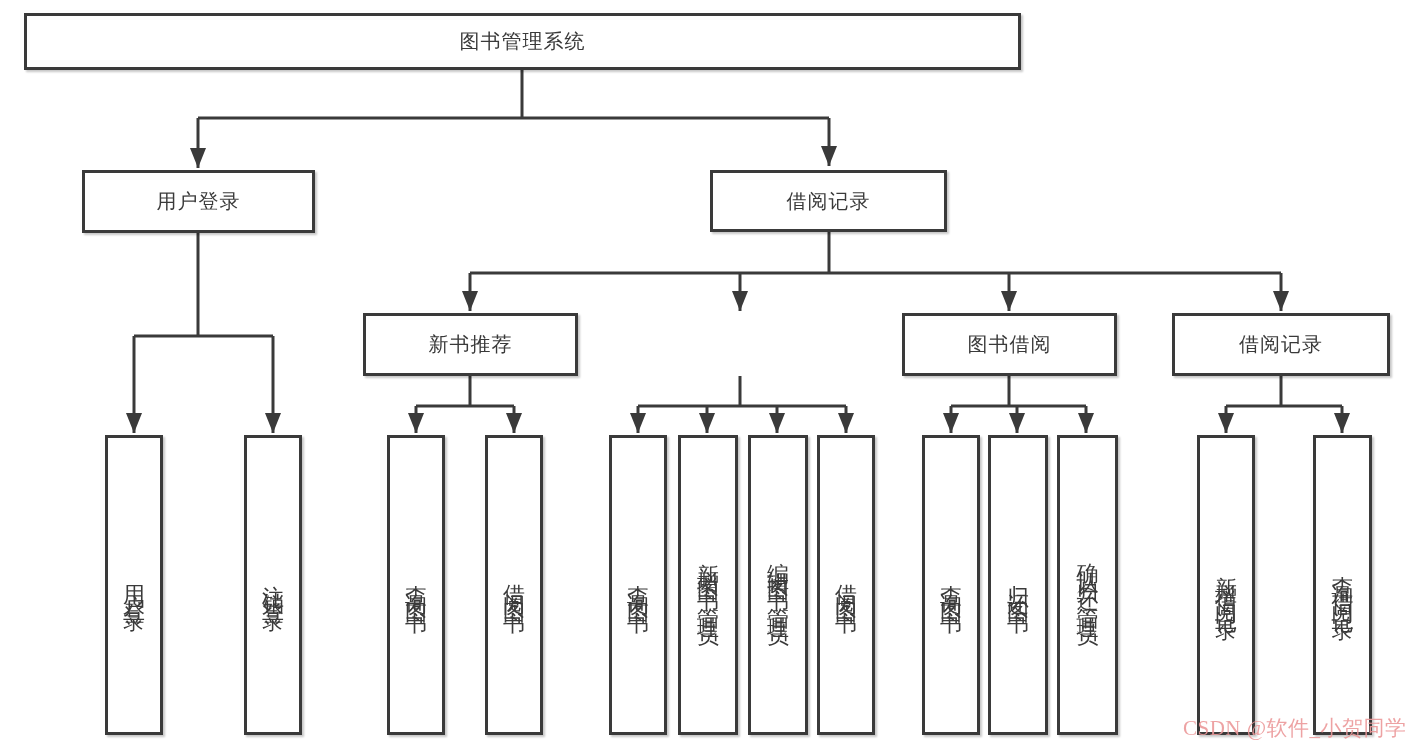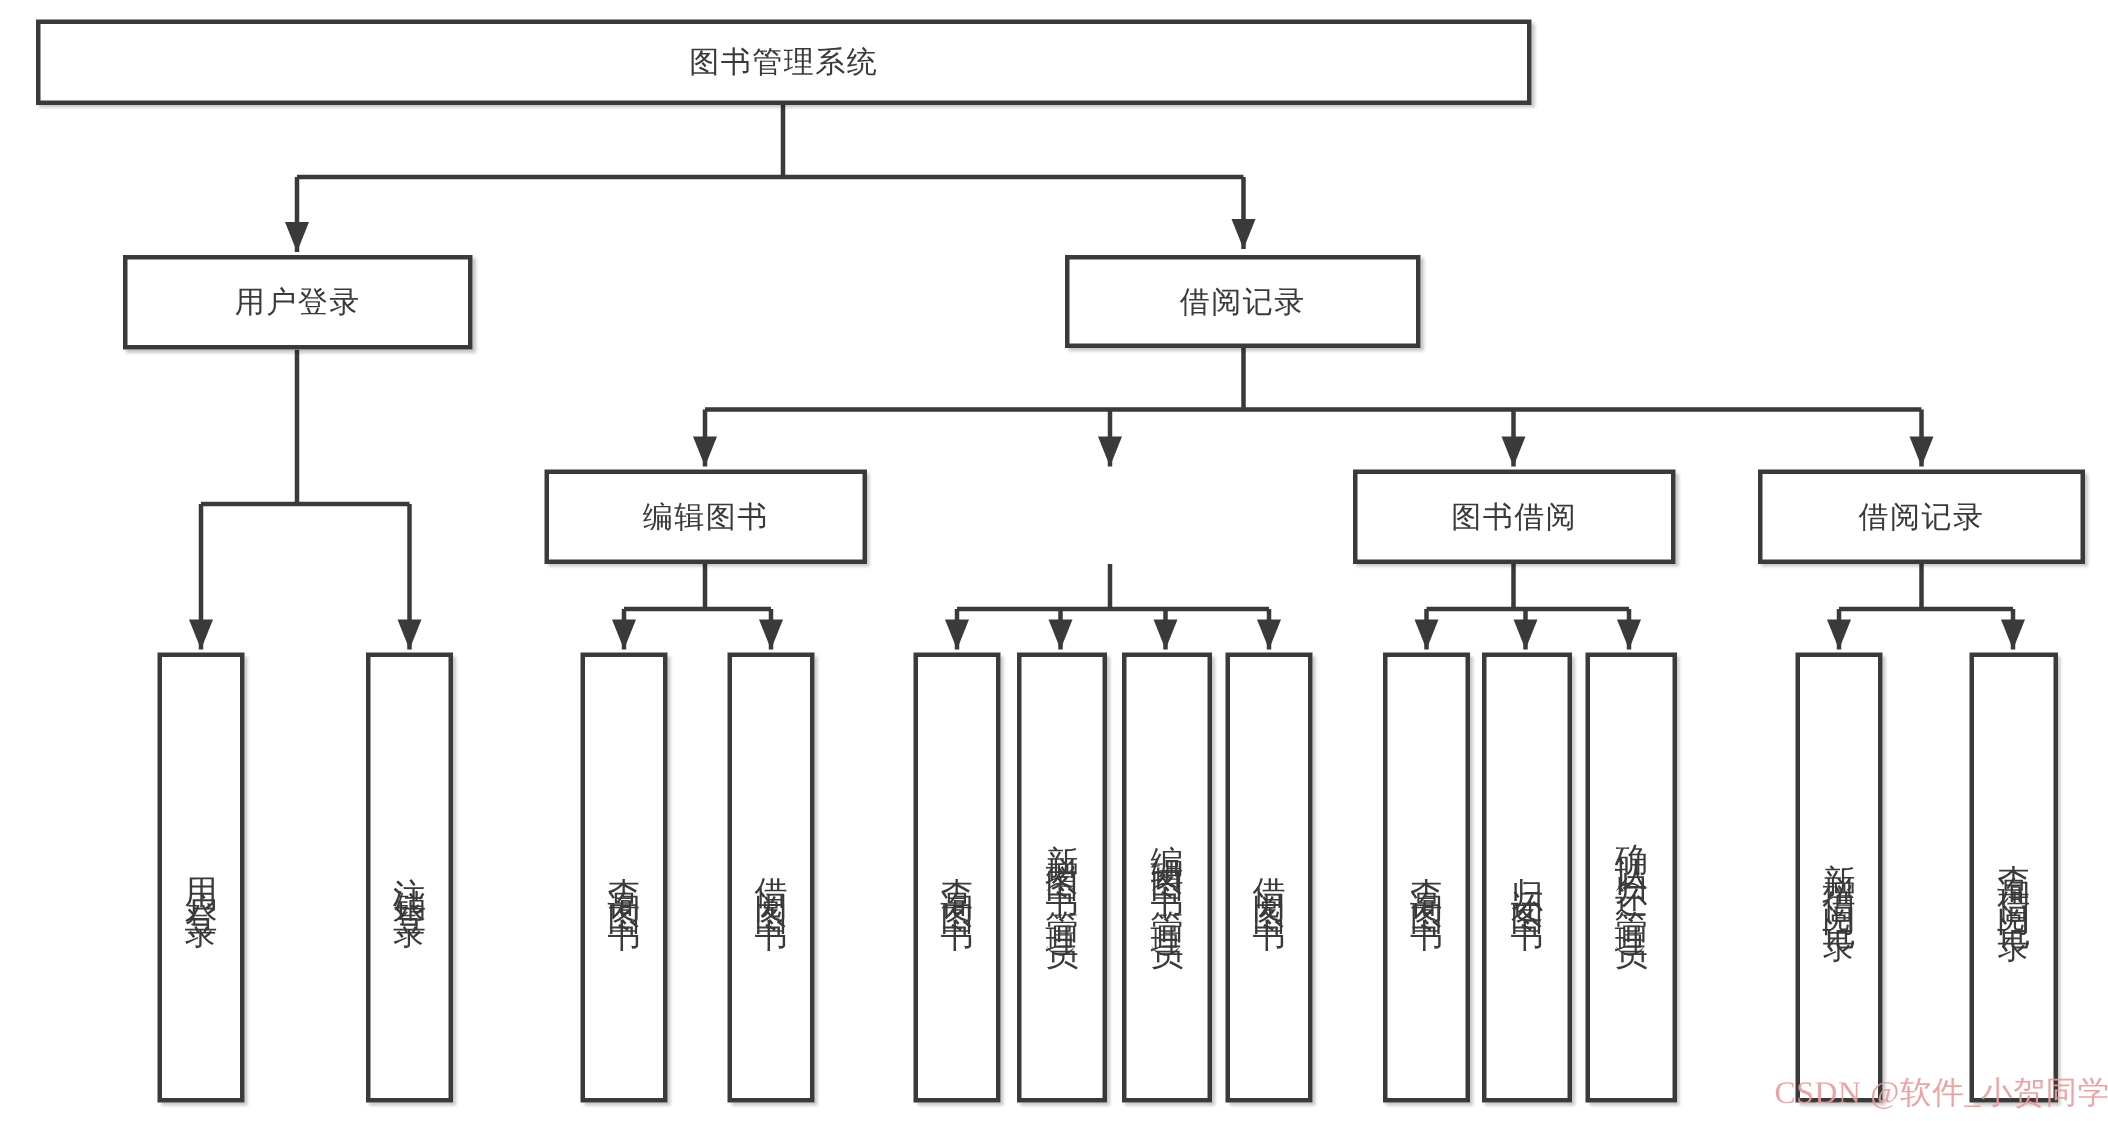--- a/index.html
+++ b/index.html
@@ -69,21 +69,21 @@
       <line x1="1226" y1="406" x2="1226" y2="433" marker-end="url(#arw)"></line>
       <line x1="1342" y1="406" x2="1342" y2="433" marker-end="url(#arw)"></line>
     </g>
   </svg>
 
   <div class="box hlabel" style="left:24px;top:13px;width:997px;height:57px">图书管理系统</div>
 
   <div class="box hlabel" style="left:82px;top:170px;width:233px;height:63px">用户登录</div>
   <div class="box hlabel" style="left:710px;top:170px;width:237px;height:62px">借阅记录</div>
 
-  <div class="box hlabel" style="left:363px;top:313px;width:215px;height:63px">编辑图书</div>
+  <div class="box hlabel" style="left:363px;top:313px;width:215px;height:63px">新书推荐</div>
   <div class="box hlabel" style="left:902px;top:313px;width:215px;height:63px">图书借阅</div>
   <div class="box hlabel" style="left:1172px;top:313px;width:218px;height:63px">借阅记录</div>
 
   <div class="box leaf" style="left:105px;top:435px;width:58px;height:300px">用户登录</div>
   <div class="box leaf" style="left:244px;top:435px;width:58px;height:300px">注销登录</div>
 
   <div class="box leaf" style="left:387px;top:435px;width:58px;height:300px">查询图书</div>
   <div class="box leaf" style="left:485px;top:435px;width:58px;height:300px">借阅图书</div>
 
   <div class="box leaf" style="left:609px;top:435px;width:58px;height:300px">查询图书</div>

